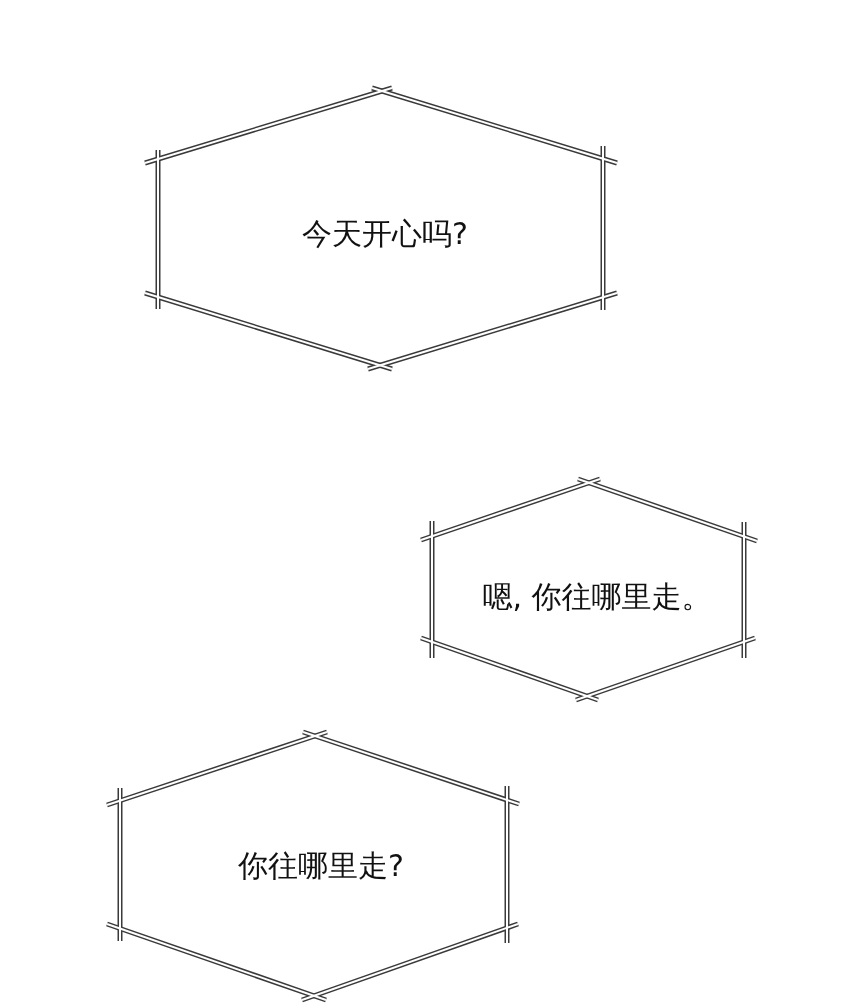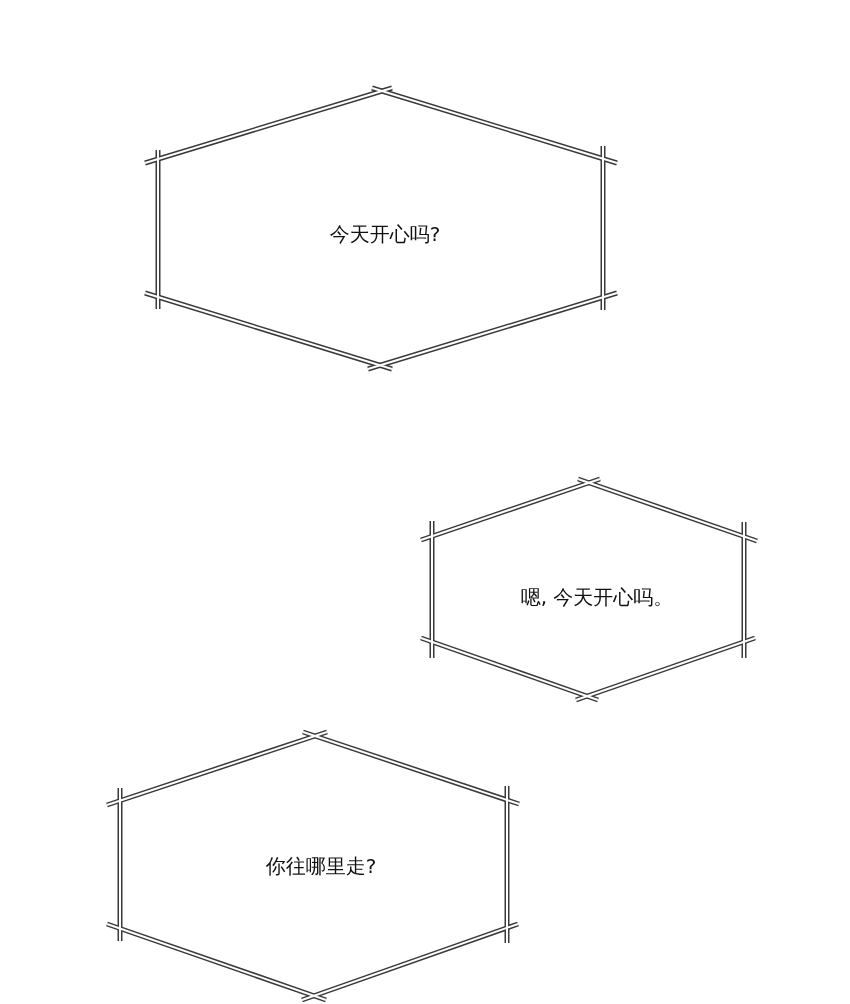--- a/index.html
+++ b/index.html
@@ -1,21 +1,21 @@
 <!DOCTYPE html>
 <html><head>
 <meta charset="utf-8">
 <style>
   html, body { margin: 0; padding: 0; background: #ffffff; }
   body { width: 850px; height: 1004px; position: relative; overflow: hidden; font-family: "DejaVu Sans", "Liberation Sans", sans-serif; }
   svg.frame { position: absolute; left: 0; top: 0; width: 850px; height: 1004px; }
   .bubble-text {
     position: absolute;
     transform: translate(-50%, -50%);
-    font-size: 20px;
+    font-size: 30px;
     color: #111111;
     white-space: nowrap;
     letter-spacing: 0px;
     font-family: "DejaVu Sans", sans-serif;
   }
   .stroke-outer { stroke: #3a3a3a; stroke-width: 5; fill: none; stroke-linecap: butt; }
   .stroke-inner { stroke: #ffffff; stroke-width: 2; fill: none; stroke-linecap: butt; }
 </style>
 </head>
 <body>
@@ -74,14 +74,14 @@
       <line x1="303" y1="732" x2="519" y2="804"></line>
       <line x1="120" y1="788" x2="120" y2="941"></line>
       <line x1="507" y1="786" x2="507" y2="943"></line>
       <line x1="107" y1="924" x2="326" y2="1000"></line>
       <line x1="302" y1="1000" x2="518" y2="924"></line>
     </g>
   </g>
 </svg>
 
 <div class="bubble-text" style="left:385px; top:234px;">今天开心吗?</div>
-<div class="bubble-text" style="left:597px; top:597px;">嗯, 今天开心吗。</div>
+<div class="bubble-text" style="left:597px; top:597px;">嗯, 你往哪里走。</div>
 <div class="bubble-text" style="left:321px; top:866px;">你往哪里走?</div>
 
 </body></html>

